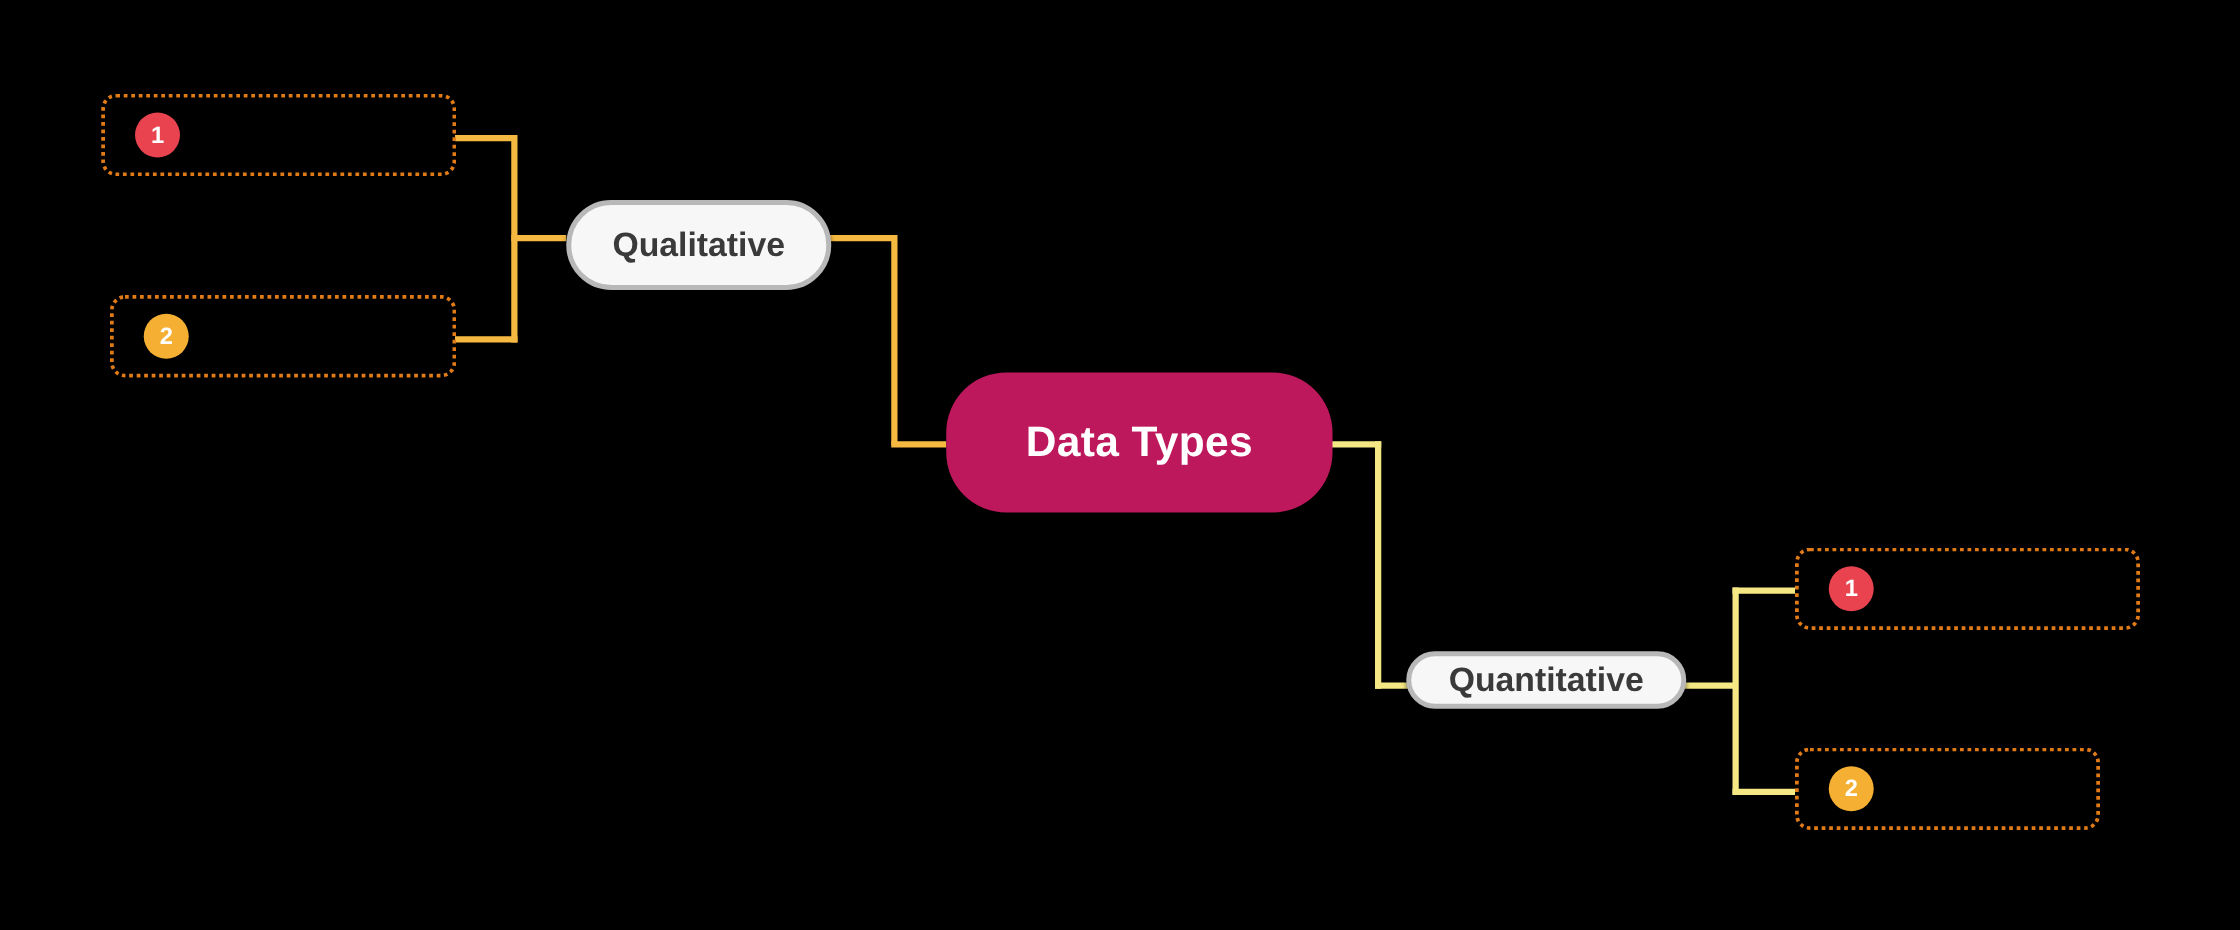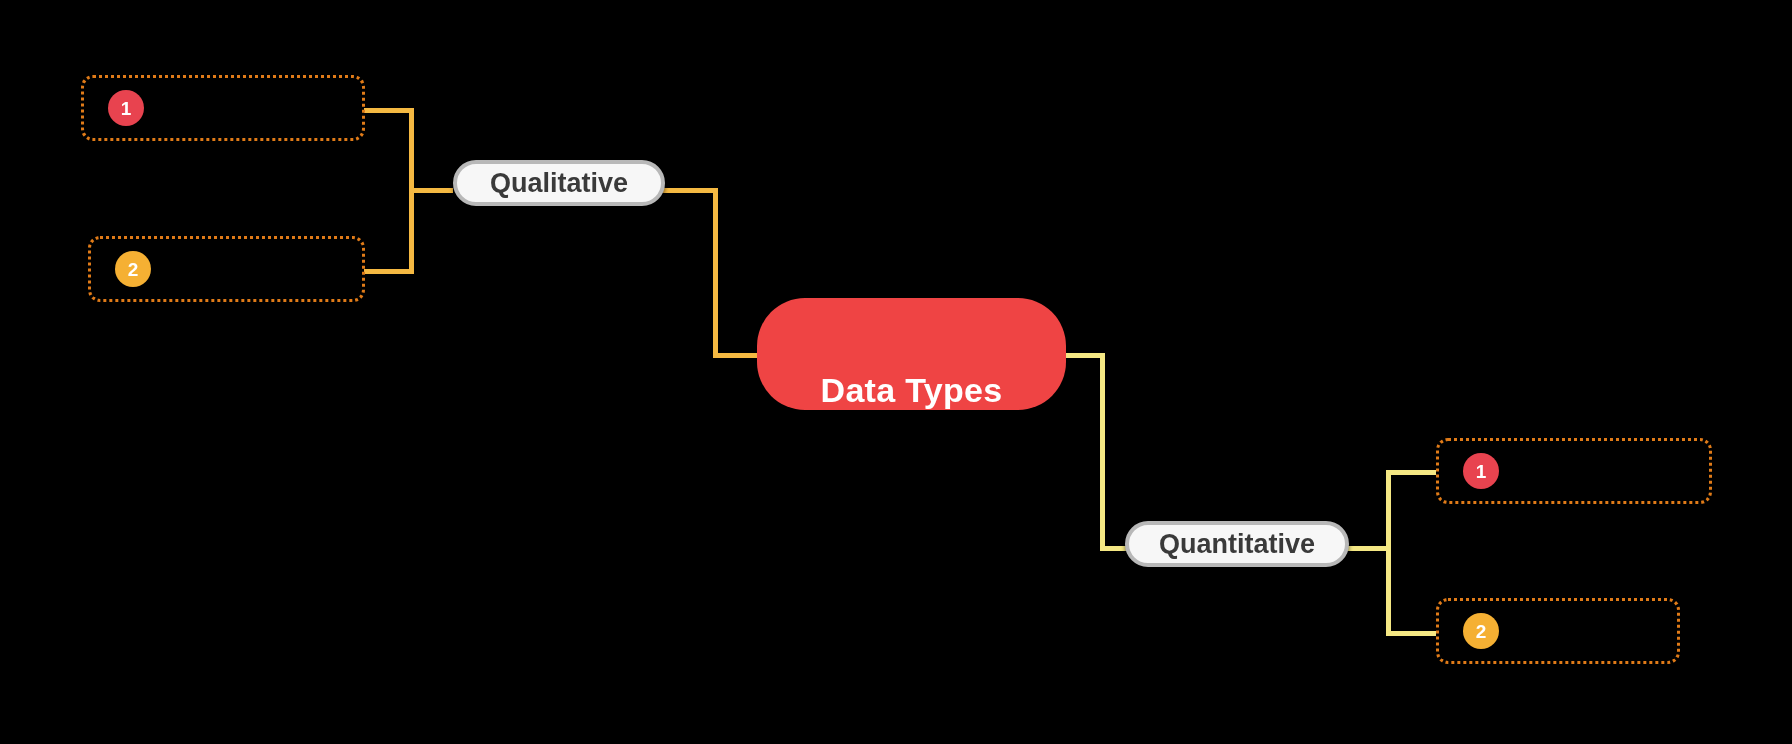--- a/index.html
+++ b/index.html
@@ -24,23 +24,23 @@
     background: #f5b942;
   }
   .conn.pale {
     background: #f5e884;
   }
 
   
   .root-node {
     position: absolute;
     display: flex;
-    align-items: flex-end;
+    align-items: center;
     justify-content: center;
-    background: #ef4444;
+    background: #be185d;
     border-radius: 48px;
     box-sizing: border-box;
   }
   .root-node .label {
     color: #ffffff;
     font-size: 34px;
     font-weight: bold;
     letter-spacing: 0.3px;
     white-space: nowrap;
   }
@@ -116,21 +116,21 @@
 
   <div class="conn pale" style="left:1345px; top:546px; width:45px; height:5px;"></div>
   <div class="conn pale" style="left:1386px; top:470px; width:5px; height:166px;"></div>
   <div class="conn pale" style="left:1386px; top:470px; width:50px; height:5px;"></div>
   <div class="conn pale" style="left:1386px; top:631px; width:50px; height:5px;"></div>
 
   <div class="root-node" style="left:757px; top:298px; width:309px; height:112px;">
     <span class="label">Data Types</span>
   </div>
 
-  <div class="pill-node" style="left:453px; top:160px; width:212px; height:46px;">
+  <div class="pill-node" style="left:453px; top:160px; width:212px; height:72px;">
     <span class="label">Qualitative</span>
   </div>
 
   <div class="pill-node" style="left:1125px; top:521px; width:224px; height:46px;">
     <span class="label">Quantitative</span>
   </div>
 
   <div class="leaf-box" style="left:81px; top:75px; width:284px; height:66px;">
     <span class="leaf-badge" style="left:24px; background:#e8434f;">1</span>
     <span class="leaf-text" style="margin-left:76px;"></span>

